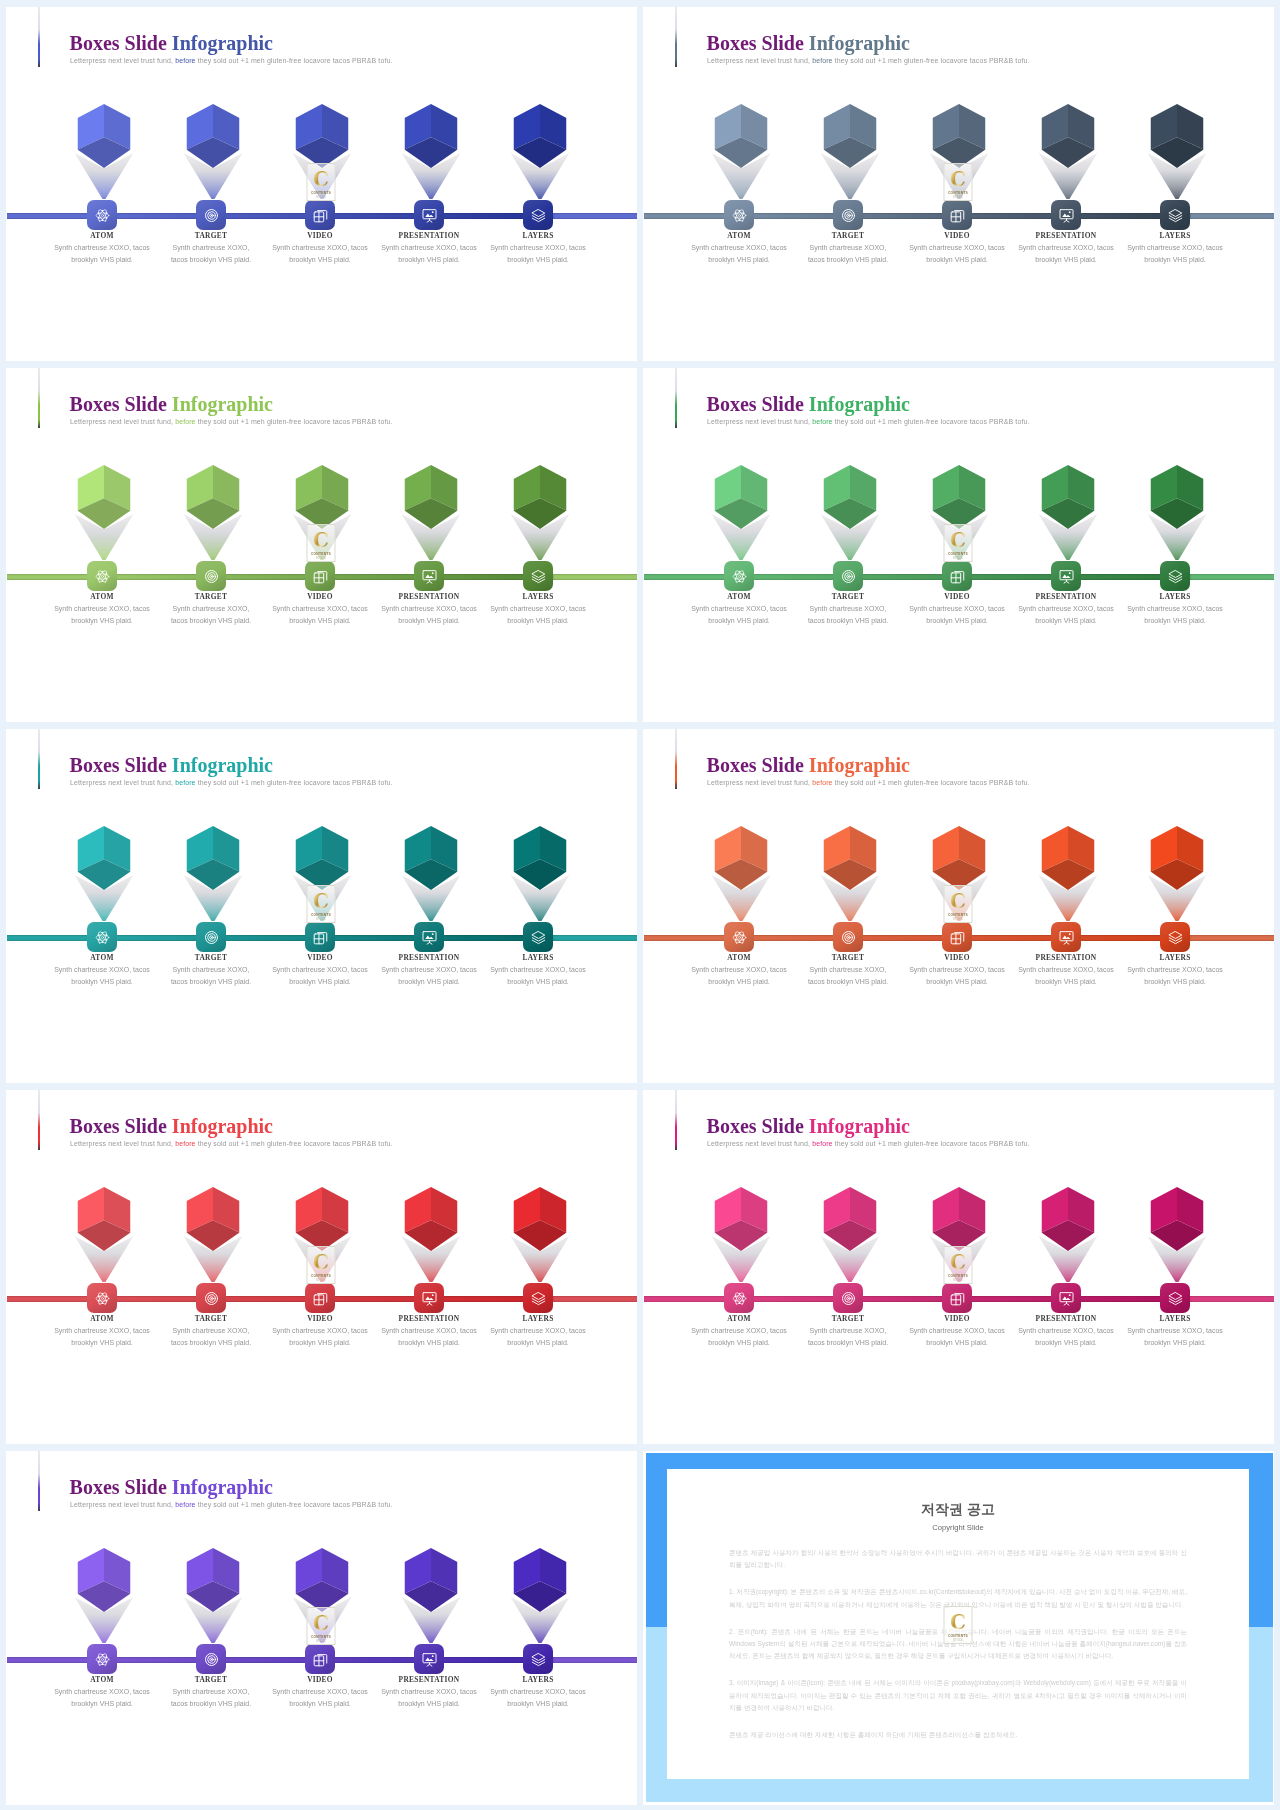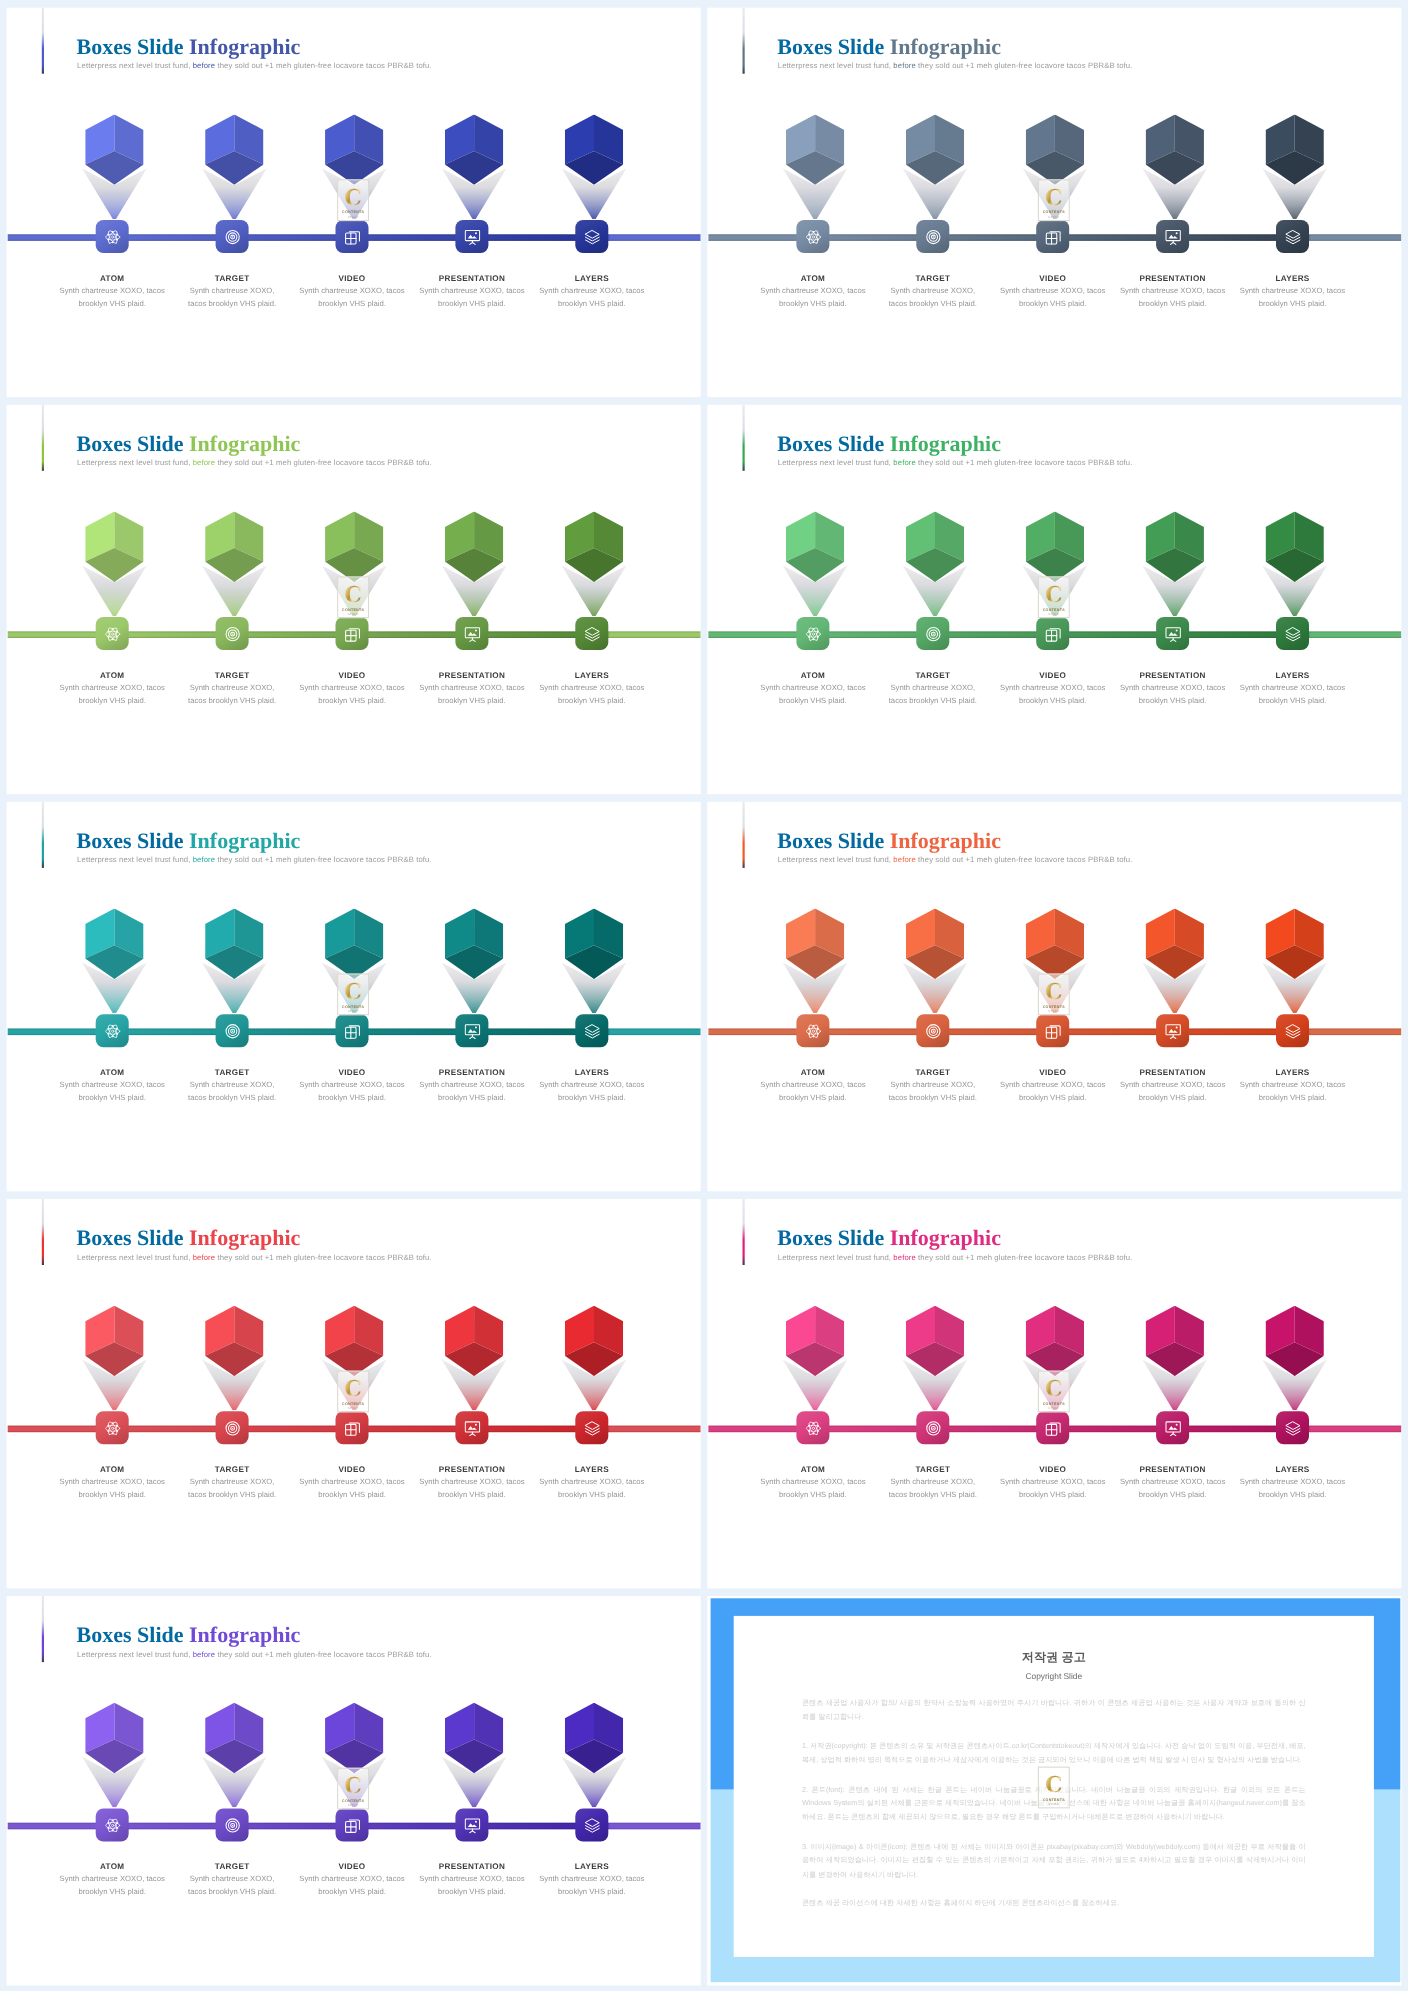--- a/index.html
+++ b/index.html
@@ -5,46 +5,46 @@
 <style>
 
 html,body{margin:0;padding:0;}
 body{width:1280px;height:1810px;background:#e9f2fb;font-family:"Liberation Sans",sans-serif;overflow:hidden;-webkit-font-smoothing:antialiased;}
 .grid{position:relative;display:grid;grid-template-columns:631px 631px;grid-template-rows:repeat(5,354px);column-gap:6px;row-gap:7px;width:1280px;height:1810px;box-sizing:border-box;padding:7px 6px 0 6px;}
 .slide{position:relative;background:#fff;overflow:hidden;}
 .hdr{position:relative;}
 .accentbar{position:absolute;left:32px;top:0px;width:1.7px;height:60px;}
 .hdrtext{position:absolute;left:63.6px;top:0;right:0;}
 .ttl{position:absolute;left:0;top:26px;margin:0;font-family:"Liberation Serif",serif;font-size:20px;font-weight:700;line-height:1;letter-spacing:0px;white-space:nowrap;}
-.t1{color:#0369a1;}
+.t1{color:#701a75;}
 .sub{position:absolute;left:0.5px;top:49.5px;margin:0;font-size:7px;color:#9b9b9b;letter-spacing:0.1px;font-weight:400;white-space:nowrap;}
 .body{position:absolute;left:0;top:0;right:0;bottom:0;}
 .rail{position:absolute;left:1px;right:0px;top:206px;height:6px;}
 .steps{position:absolute;left:41.5px;top:97px;width:545px;display:flex;}
 .step{position:relative;flex:1 1 0;min-width:0;display:flex;flex-direction:column;align-items:center;}
 .cubewrap{position:relative;width:58px;height:96px;margin-left:4px;}
 .cone{position:absolute;left:50%;top:49px;transform:translateX(-50%);width:59px;height:46px;display:block;}
 .cube{position:absolute;left:50%;top:0;transform:translateX(-50%);width:53px;height:64px;display:block;z-index:2;}
 .badge{position:relative;width:30px;height:30px;border-radius:7px;display:flex;align-items:center;justify-content:center;z-index:3;}
 .ico{width:15px;height:15px;color:#fff;display:block;}
 .ico svg{width:100%;height:100%;display:block;}
-.lbl{margin-top:19px;font-family:Liberation Sans, sans-serif;font-size:7.4px;font-weight:700;color:#3c3c3c;letter-spacing:.3px;line-height:1;}
+.lbl{margin-top:2px;font-family:Liberation Serif, serif;font-size:7.4px;font-weight:700;color:#3c3c3c;letter-spacing:.3px;line-height:1;}
 .dsc{margin-top:3px;width:118px;text-align:center;font-size:7px;line-height:1.72;color:#959595;}
 
 .wm{position:absolute;left:315px;top:156px;transform:translateX(-50%);z-index:5;pointer-events:none;}
 .wmbox{width:29px;height:38px;border:0.6px solid #dcd9d0;background:rgba(255,255,255,.55);display:flex;flex-direction:column;align-items:center;justify-content:flex-start;padding-top:4px;box-sizing:border-box;}
 .wmc{font-family:"DejaVu Serif",serif;font-weight:700;font-size:20px;line-height:1.12;background:linear-gradient(115deg,#8d6a1c 0%,#e8d085 18%,#b98f2e 42%,#f2e2a8 62%,#9d7520 86%,#d8bb63 100%);-webkit-background-clip:text;background-clip:text;-webkit-text-fill-color:transparent;color:#c29a35;}
 .wmn{font-size:3.3px;font-weight:700;letter-spacing:.25px;color:#8a7544;margin-top:1px;}
 .wms{font-size:2.6px;letter-spacing:.2px;color:#b0a482;margin-top:.5px;}
 
 .cpslide{background:#fff;}
 .cpbg-top{position:absolute;left:3px;top:2px;right:1px;height:174px;background:#45a1f7;}
 .cpbg-bot{position:absolute;left:3px;top:176px;right:1px;bottom:3px;background:#ade0fd;}
 .cpinner{position:absolute;left:24px;top:18px;right:25px;bottom:26px;background:#fff;padding:0 62px;box-sizing:border-box;}
-.cphko{margin-top:32px;text-align:center;font-size:11px;font-weight:700;color:#5a5a5a;letter-spacing:0px;line-height:1.25;}
+.cphko{margin-top:32px;text-align:center;font-size:14px;font-weight:700;color:#5a5a5a;letter-spacing:0px;line-height:1.25;}
 .cphen{margin-top:4px;text-align:center;font-size:7.6px;color:#6a6a6a;line-height:1.3;}
 .cpp{margin:14.5px 0 0 0;font-size:6.55px;line-height:1.9;color:#cccccc;text-align:justify;}
 .wmcp{position:absolute;left:315px;top:155px;transform:translateX(-50%);}
 
 </style>
 </head>
 <body>
 
 <div class="grid">
 <div class="slide">

